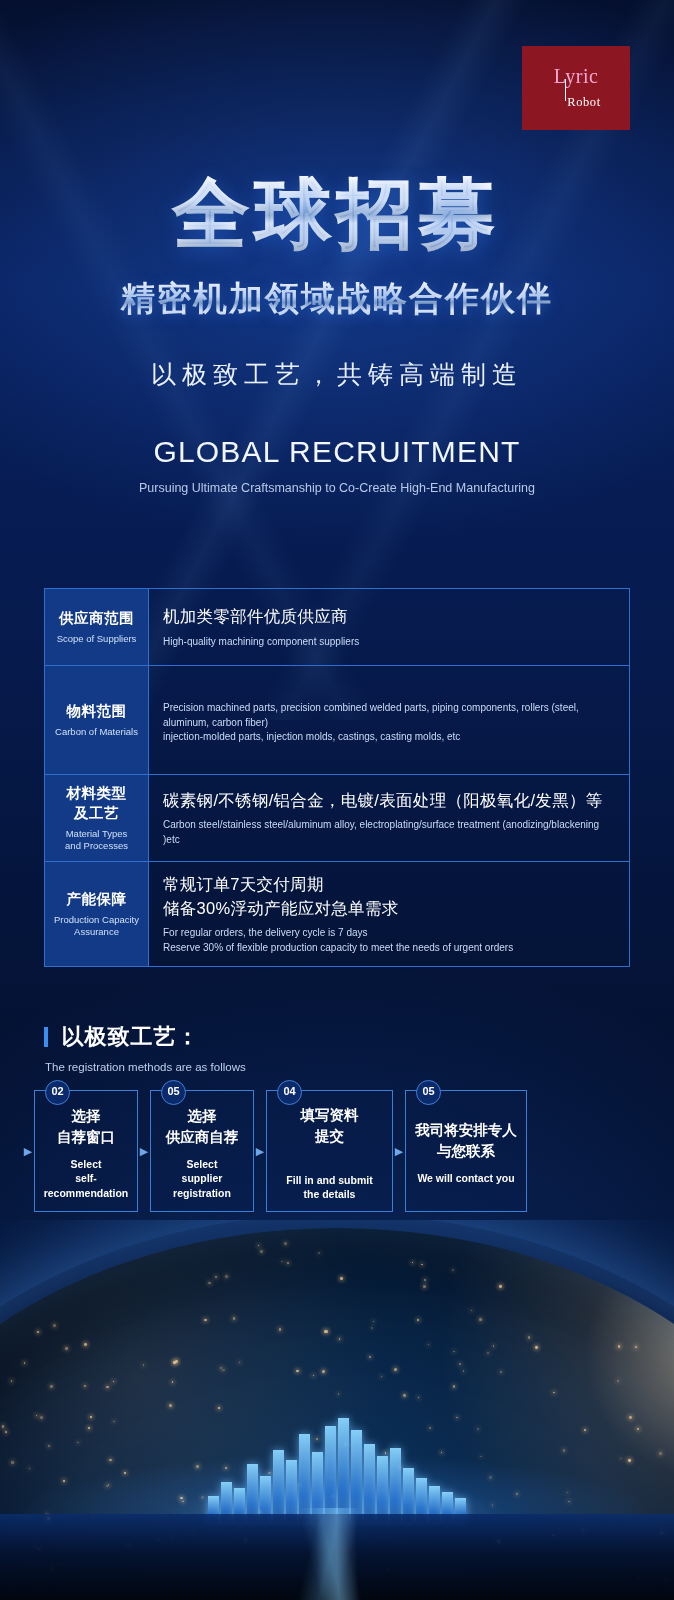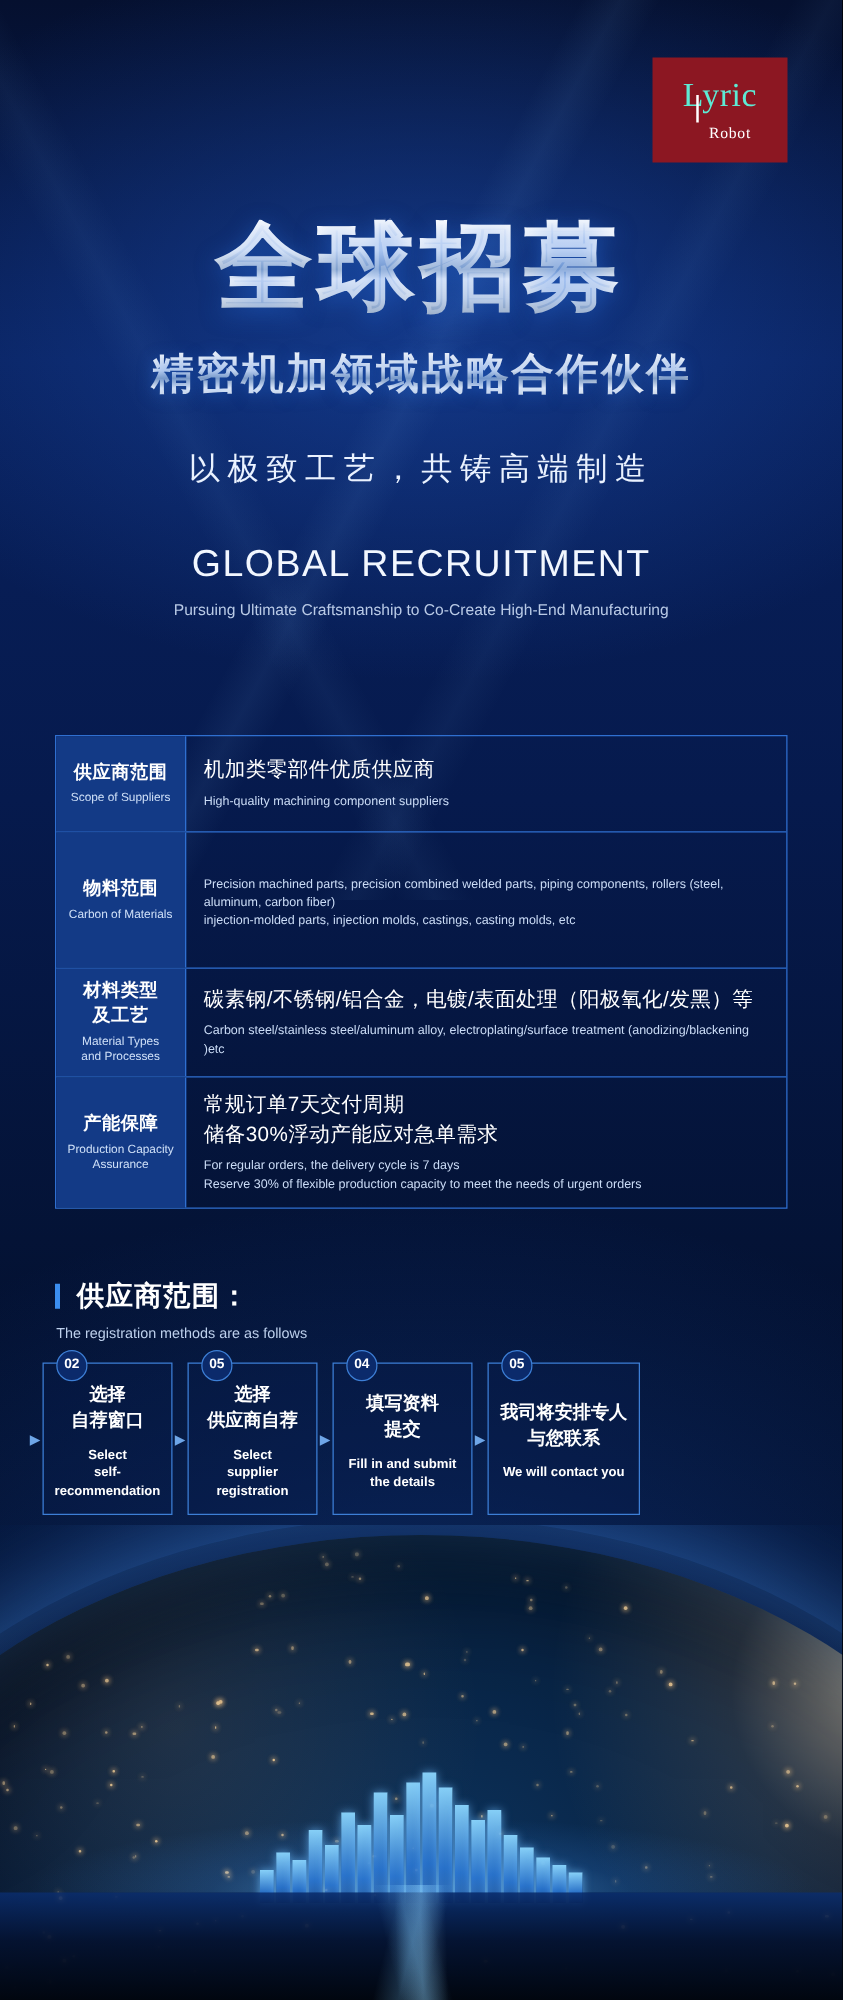--- a/index.html
+++ b/index.html
@@ -41,24 +41,24 @@
     width: 108px;
     height: 84px;
     background: #8c1722;
     display: flex;
     flex-direction: column;
     align-items: center;
     justify-content: center;
   }
   .logo-main {
     font-family: "Liberation Serif", serif;
-    font-size: 27px;
+    font-size: 20px;
     letter-spacing: 0.5px;
     line-height: 1;
-    color: #5eead4;
+    color: #f9a8d4;
     font-weight: 400;
     position: relative;
   }
   .logo-main .y-tail {
     position: absolute;
     left: 11px;
     top: 13px;
     width: 1.5px;
     height: 22px;
     background: #fff;
@@ -280,21 +280,21 @@
     align-self: center;
     width: 12px;
     min-width: 12px;
     text-align: center;
     color: #6ea6e8;
     font-size: 11px;
   }
   .w1 { width: 130px; }
   .w2 { width: 104px; }
   .w3 { width: 104px; }
-  .w4 { width: 112px; }
+  .w4 { width: 127px; justify-content: space-between; }
   .w5 { width: 122px; }
 
   
   .scene {
     position: absolute;
     left: 0;
     right: 0;
     bottom: 0;
     height: 380px;
     overflow: hidden;
@@ -462,21 +462,21 @@
 储备30%浮动产能应对急单需求</div>
         <div class="en" style="white-space: pre-line;">For regular orders, the delivery cycle is 7 days
 Reserve 30% of flexible production capacity to meet the needs of urgent orders</div>
       </div>
     </div>
   </div>
 
   <div class="reg-head">
     <div>
       <span class="bar"></span>
-      <span class="cn">供应商范围：</span>
+      <span class="cn">以极致工艺：</span>
     </div>
     <div class="en">The registration methods are as follows</div>
   </div>
 
   <div class="steps">
     <div class="arrow">▶</div>
     <div class="step w2">
       <span class="num">02</span>
       <div class="cn" style="white-space: pre-line;">选择
 自荐窗口</div>

